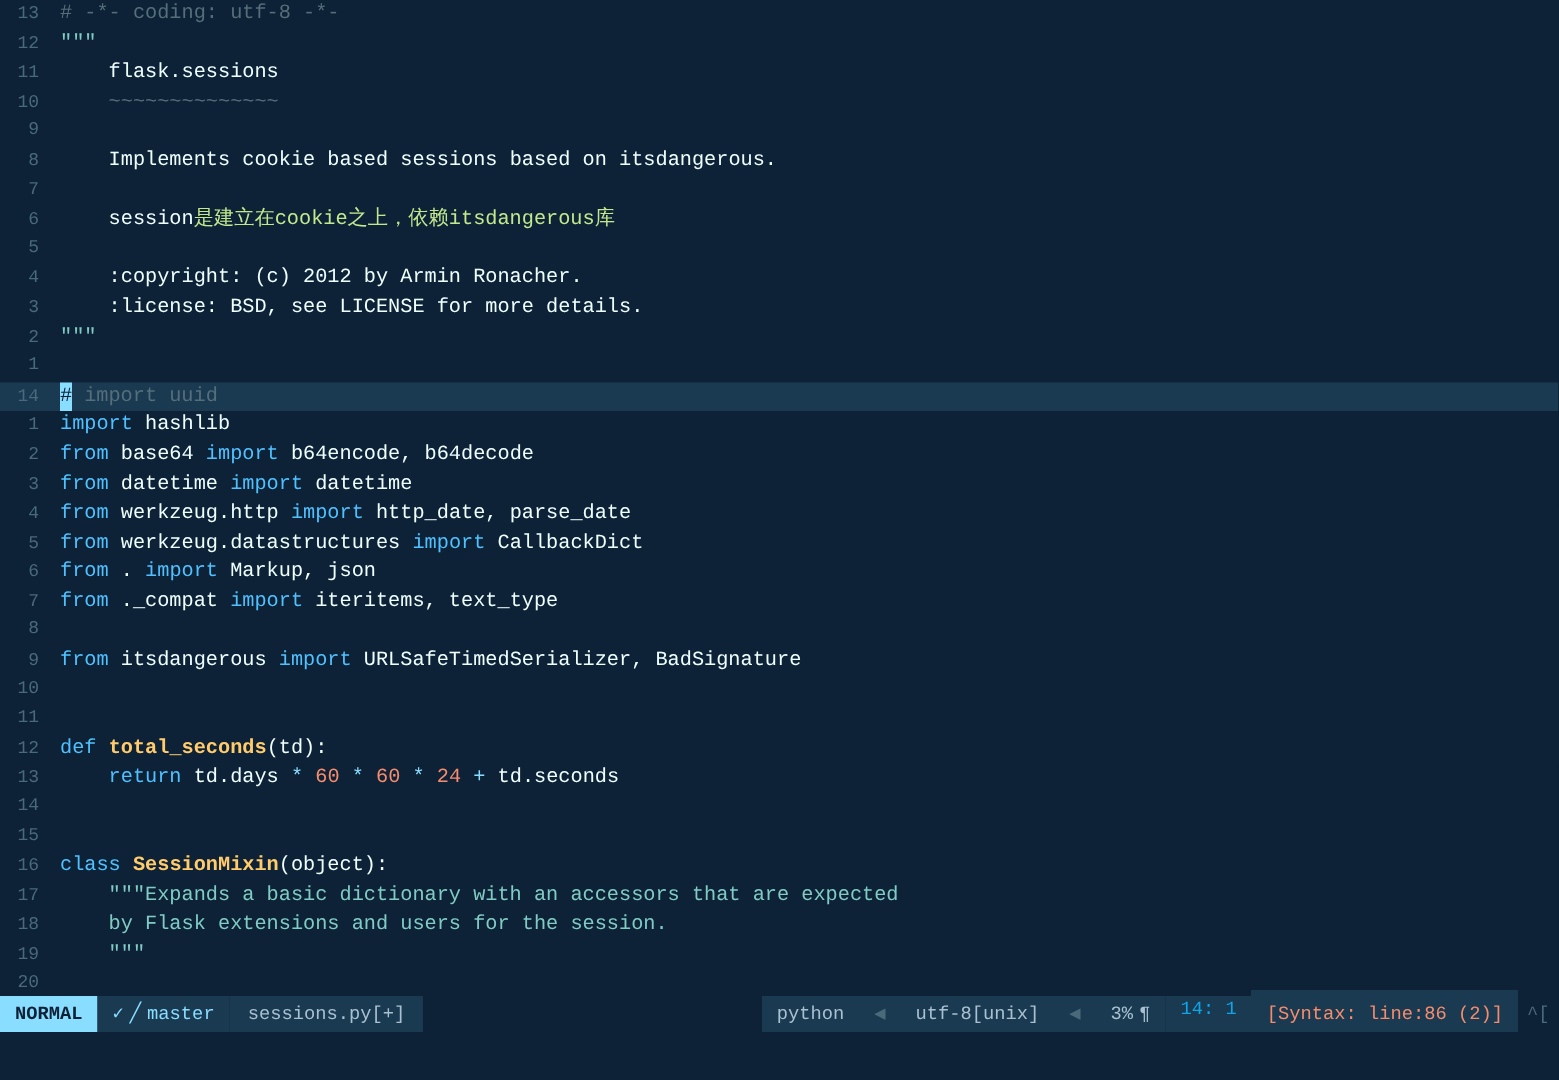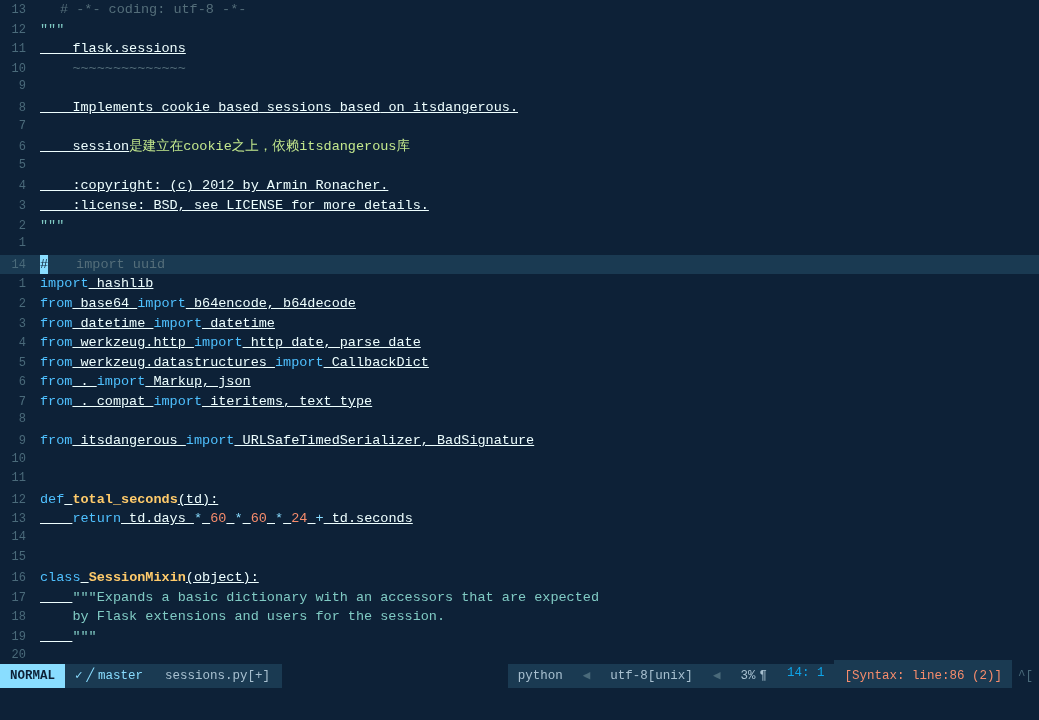--- a/index.html
+++ b/index.html
@@ -50,23 +50,23 @@
     }
 
     .code-content {
       flex: 1;
       white-space: pre;
       padding-left: 4px;
     }  
     .kw-blue    { color: #4fc1ff; }  
     .kw-green   { color: #89ddff; }  
     .kw-yellow  { color: #ffcb6b; font-weight: bold; }  
-    .kw-white   { color: #eeffff; text-decoration: underline; }  
+    .kw-white   { color: #eeffff; }  
     .kw-orange  { color: #f78c6c; }  
-    .kw-comment { color: #546e7a; margin-left: 20px; }  
+    .kw-comment { color: #546e7a; }  
     .kw-docstr  { color: #80cbc4; }  
     .kw-tilde   { color: #546e7a; }  
     .kw-chinese { color: #c3e88d; }  
 
     
     #statusbar {
       height: 24px;
       display: flex;
       align-items: center;
       font-size: 12.5px;

